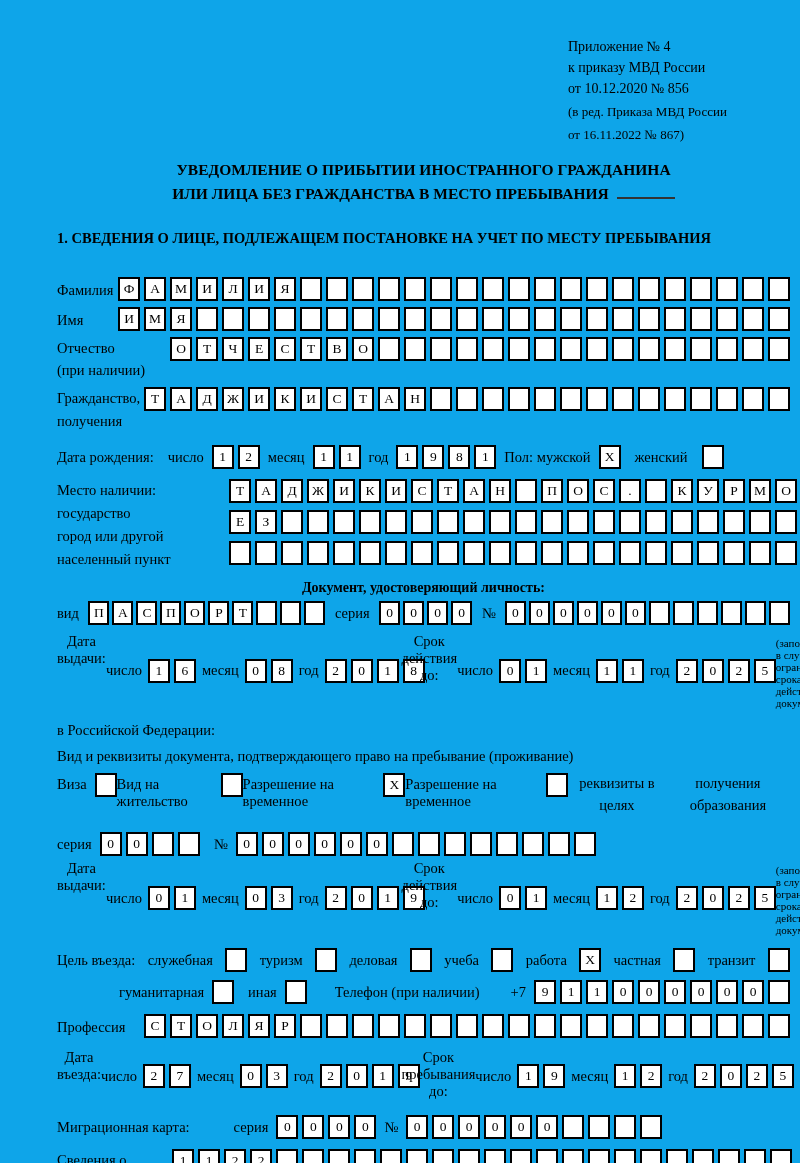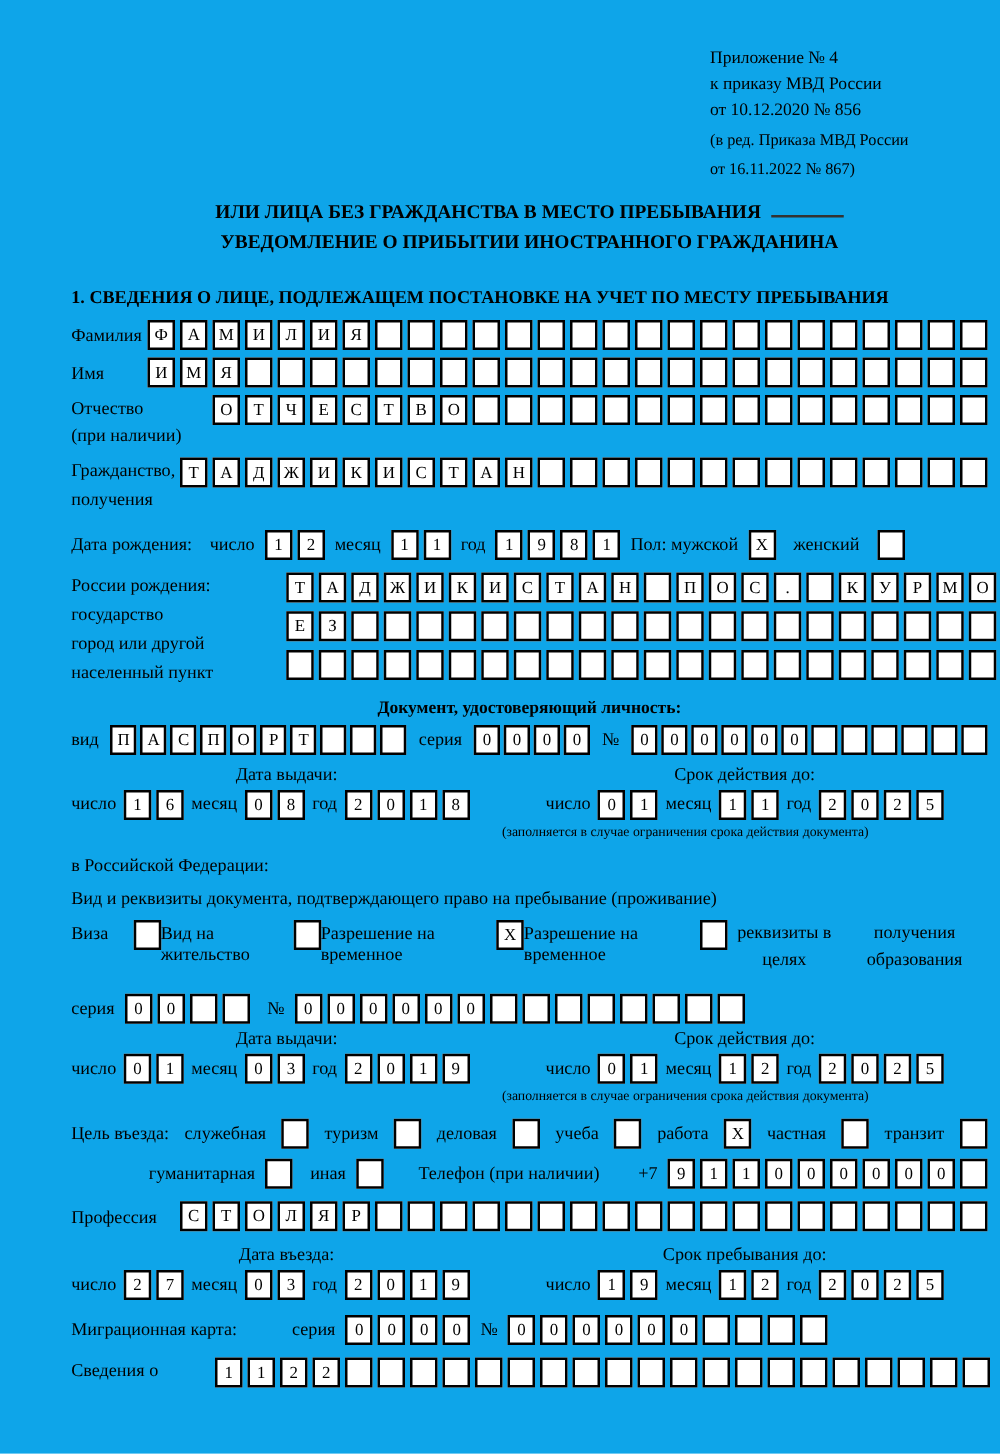--- a/index.html
+++ b/index.html
@@ -25,33 +25,33 @@
   .bx { flex:none; width:22px; height:24px; border:2px solid #000; display:inline-flex;
         align-items:center; justify-content:center; font-size:13.5px; background:#fff; }
   .tight { gap:3px; }
   .tight .bx { width:21px; }
   .auto { margin-left:auto; }
   .stack { display:flex; flex-direction:column; gap:7px; margin-left:auto; }
 
   .center-bold { text-align:center; font-weight:bold; font-size:14px; margin-top:9px; }
 
   .dates { display:flex; margin-top:8px; }
-  .dcol  { display:flex; flex-direction:column; }
+  .dcol  { display:flex; }
   .dcol.left  { width:47%; }
   .dcol.right { width:53%; }
   .dhead { text-align:center; font-size:14.5px; margin-bottom:3px; }
   .dline { display:flex; align-items:center; gap:6px; font-size:14.5px; }
   .dline .boxes { gap:4px; }
   .dnote { font-size:11px; text-align:left; margin-top:4px; }
 
   .para { font-size:14.5px; line-height:1.8; margin-top:8px; }
 
   .optrow { display:flex; justify-content:space-between; align-items:flex-start; margin-top:4px; font-size:14.5px; }
   .opt { display:flex; flex-direction:row; }
-  .optline { display:flex; gap:20px; align-items:flex-start; }
+  .optline { display:flex; gap:8px; align-items:flex-start; }
   .optc { text-align:center; line-height:1.5; }
   .optlbl { padding-top:3px; }
 
   .gap8  { margin-left:8px; }
   .gap14 { margin-left:14px; }
   .gap28 { margin-left:28px; }
   .mt10 { margin-top:10px; }
   .mt12 { margin-top:12px; }
   .mt16 { margin-top:16px; }
   .spread { justify-content:space-between; }
@@ -64,27 +64,27 @@
   <div class="annex">
     <div>Приложение № 4</div>
     <div>к приказу МВД России</div>
     <div>от 10.12.2020 № 856</div>
     <div class="small">(в ред. Приказа МВД России</div>
     <div class="small">от 16.11.2022 № 867)</div>
   </div>
 
 
   <div class="title">
+    <div>УВЕДОМЛЕНИЕ О ПРИБЫТИИ ИНОСТРАННОГО ГРАЖДАНИНА</div>
     <div><span>ИЛИ ЛИЦА БЕЗ ГРАЖДАНСТВА В МЕСТО ПРЕБЫВАНИЯ</span><span class="uline"></span></div>
-    <div>УВЕДОМЛЕНИЕ О ПРИБЫТИИ ИНОСТРАННОГО ГРАЖДАНИНА</div>
   </div>
 
   <div class="sec">1. СВЕДЕНИЯ О ЛИЦЕ, ПОДЛЕЖАЩЕМ ПОСТАНОВКЕ НА УЧЕТ ПО МЕСТУ ПРЕБЫВАНИЯ</div>
 
-  <div class="row" style="margin-top:9px">
+  <div class="row" style="margin-top:30px">
     <span class="lbl">Фамилия</span>
     <span class="boxes auto">
         <span class="bx">Ф</span>
         <span class="bx">А</span>
         <span class="bx">М</span>
         <span class="bx">И</span>
         <span class="bx">Л</span>
         <span class="bx">И</span>
         <span class="bx">Я</span>
         <span class="bx"></span>
@@ -232,21 +232,21 @@
         <span class="bx">X</span>
       </span>
     <span class="gap14">женский</span>
     <span class="boxes gap14">
         <span class="bx"></span>
       </span>
   </div>
 
   <div class="row mt10">
     <span class="lblcol" style="width:172px">
-      <div>России рождения:</div>
+      <div>Место наличии:</div>
       <div>государство</div>
       <div>город или другой</div>
       <div>населенный пункт</div>
     </span>
     <span class="stack">
       <span class="boxes">
           <span class="bx">Т</span>
           <span class="bx">А</span>
           <span class="bx">Д</span>
           <span class="bx">Ж</span>

